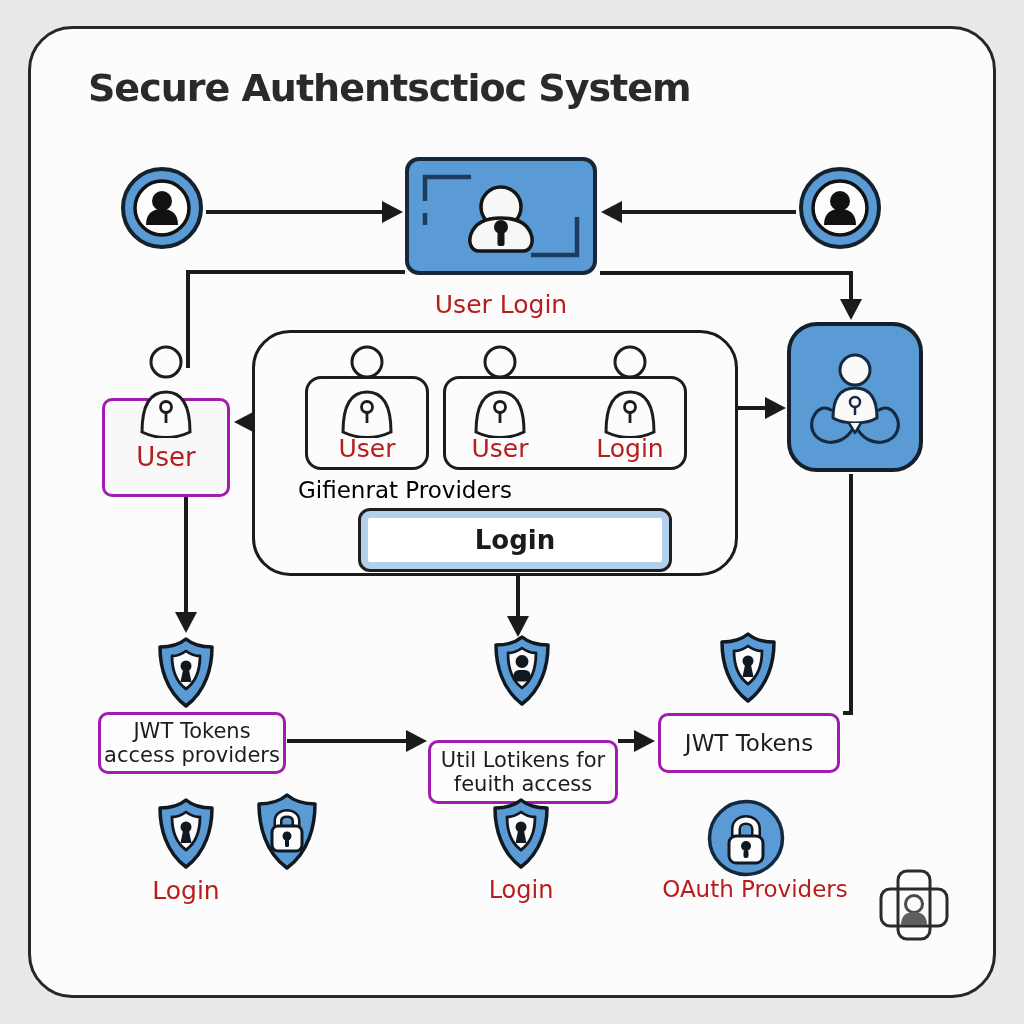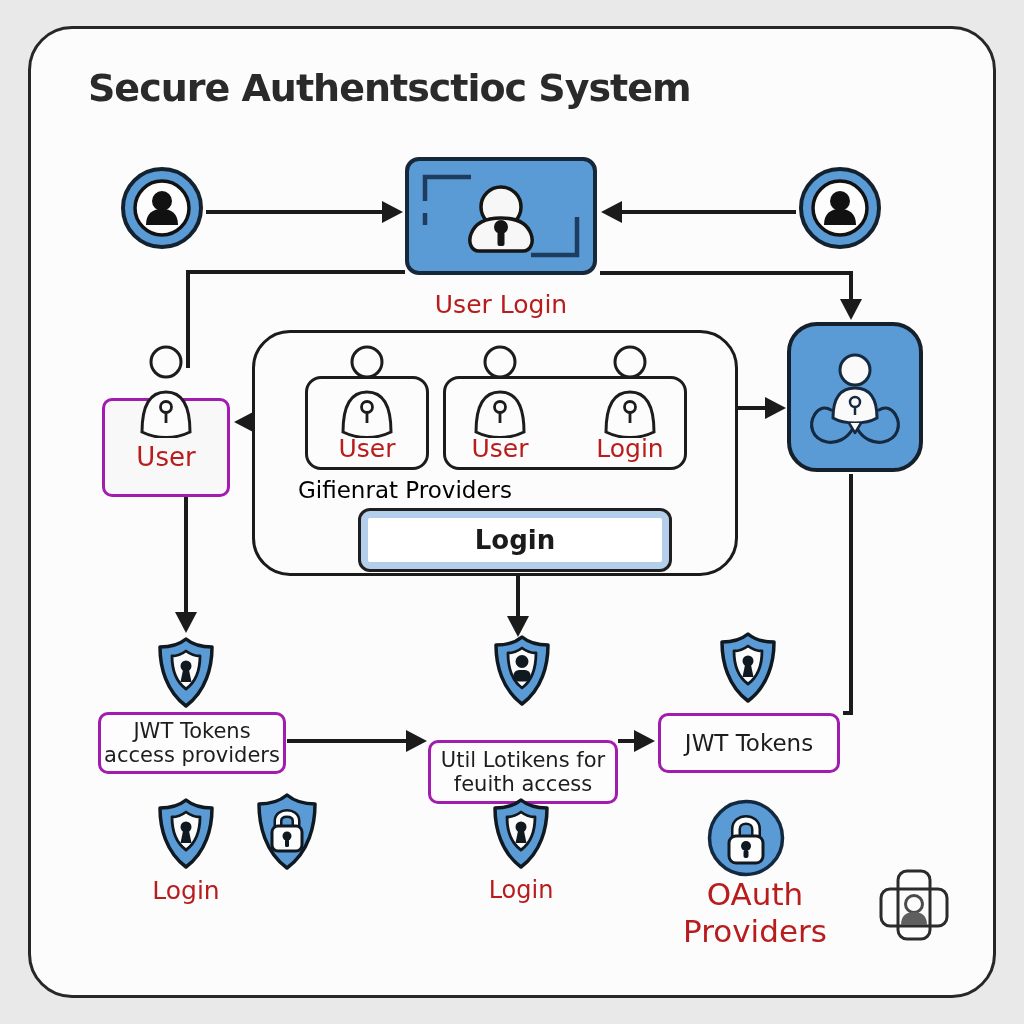--- a/index.html
+++ b/index.html
@@ -210,21 +210,21 @@
     <path d="M30 40 V31 C30 19 50 19 50 31 V40" fill="none" stroke="#101820" stroke-width="10"></path>
     <path d="M30 40 V31 C30 19 50 19 50 31 V40" fill="none" stroke="#fdfdfd" stroke-width="5"></path>
     <rect x="23" y="38" width="34" height="27" rx="7" fill="#fdfdfd" stroke="#101820" stroke-width="3"></rect>
     <circle cx="40" cy="48" r="5" fill="#101820"></circle>
     <rect x="37.5" y="52" width="5" height="8" rx="2" fill="#101820"></rect>
   </svg>
 </div>
 
 <div class="abs lbl" style="left:126px;top:876px;width:120px;font-size:25px">Login</div>
 <div class="abs lbl" style="left:461px;top:876px;width:120px;font-size:24px">Login</div>
-<div class="abs lbl" style="left:655px;top:876px;width:200px;font-size:31px">OAuth Providers</div>
+<div class="abs lbl" style="left:655px;top:876px;width:200px;font-size:23px">OAuth Providers</div>
 
 <div class="abs" style="left:876px;top:868px;width:76px;height:74px">
   <svg width="76" height="74" viewBox="0 0 76 74">
     <rect x="22" y="3" width="32" height="68" rx="9" fill="none" stroke="#2b2b2b" stroke-width="3"></rect>
     <rect x="5" y="21" width="66" height="37" rx="9" fill="none" stroke="#2b2b2b" stroke-width="3"></rect>
     <circle cx="38" cy="36" r="8.5" fill="none" stroke="#4a4a4a" stroke-width="3"></circle>
     <path d="M25 57 C25 47 31 44 38 44 C45 44 51 47 51 57 Z" fill="#5f5f5f"></path>
   </svg>
 </div>
 

